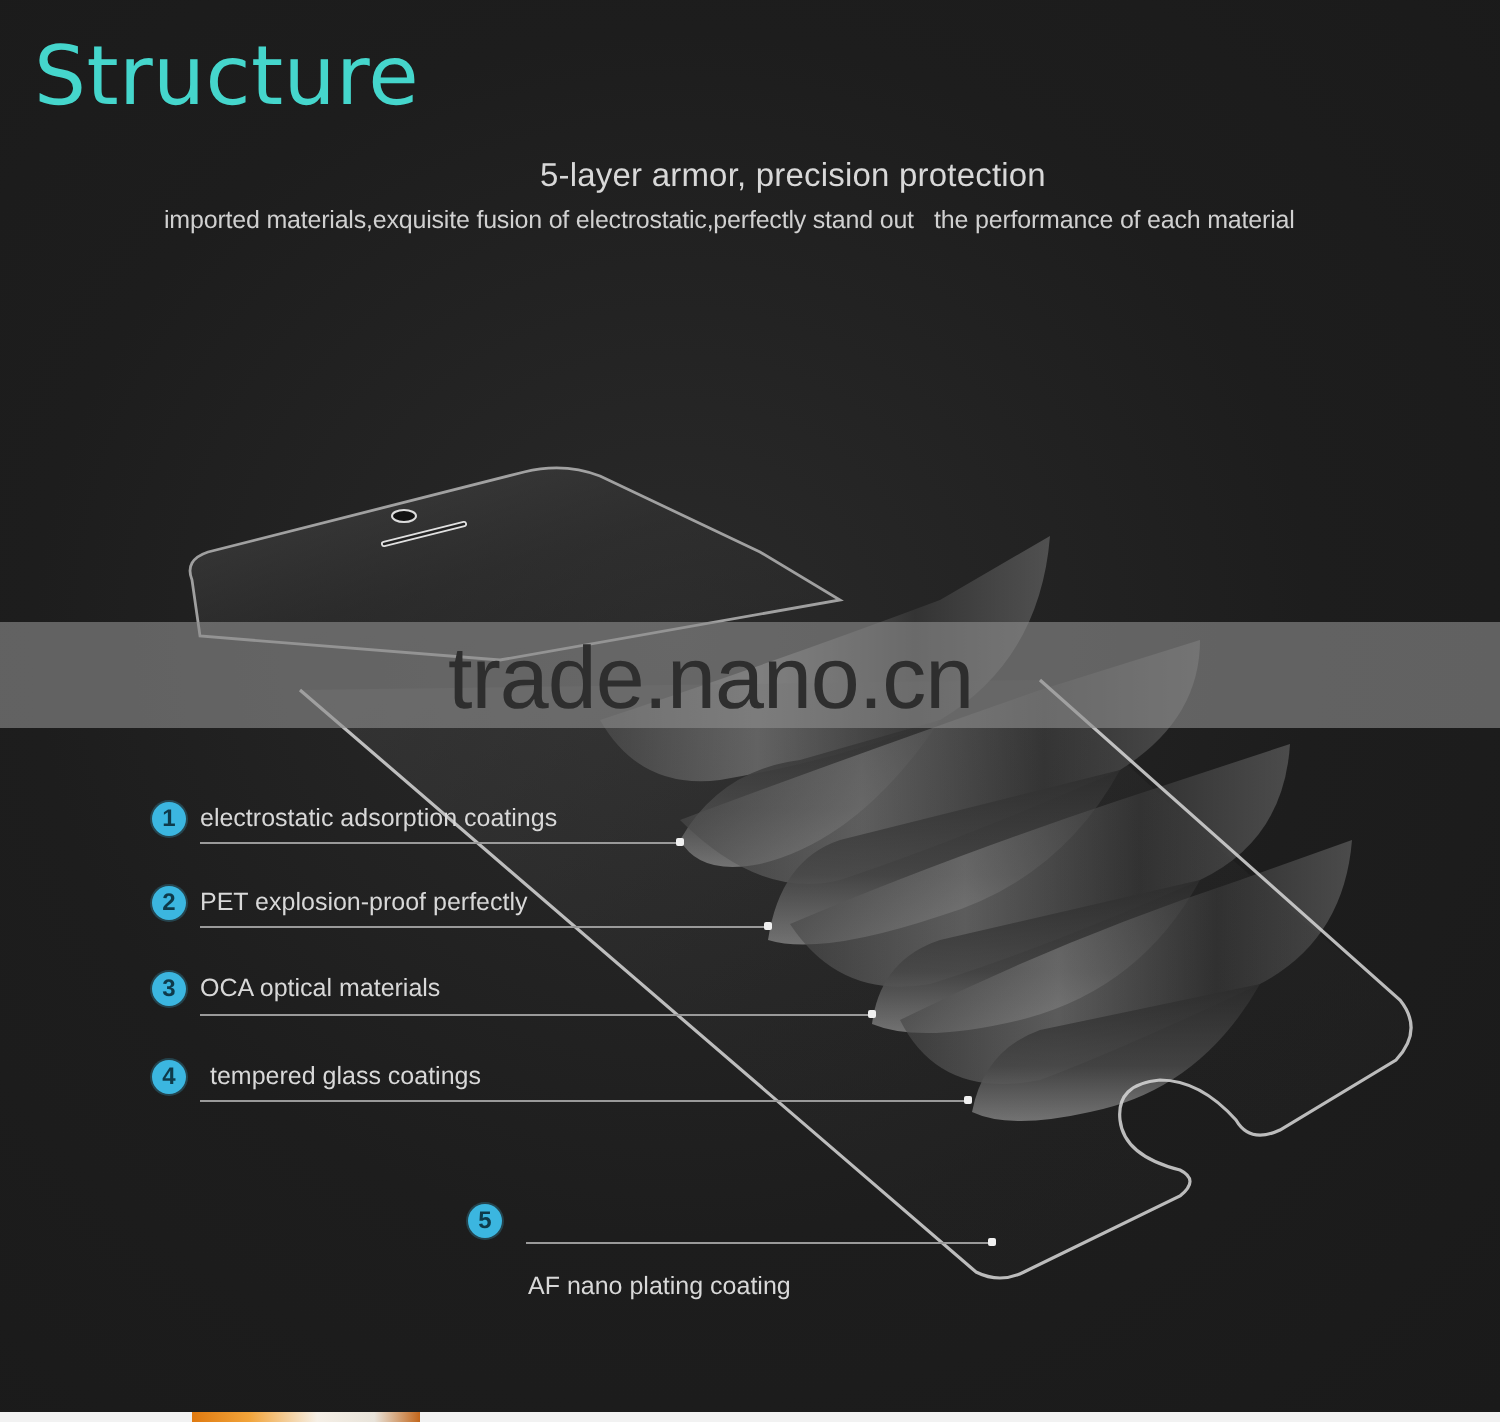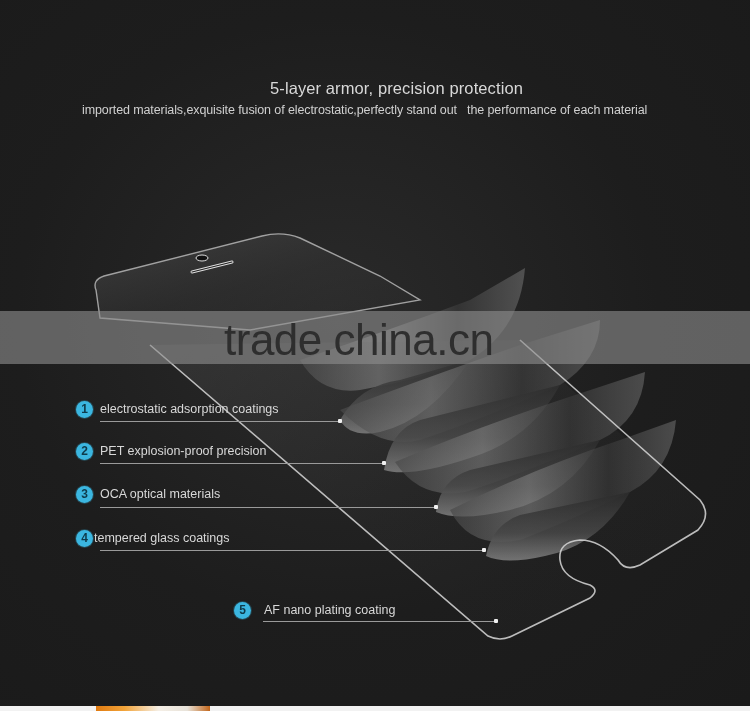--- a/index.html
+++ b/index.html
@@ -82,58 +82,59 @@
       <path d="M 450 510 Q 530 470 620 440 L 676 420 Q 672 470 630 492 Q 560 525 520 540 Q 470 550 450 510 Z" fill="url(#layerFill)" opacity="0.75"></path>
       <path d="M 486 556 Q 492 525 520 515 L 630 492 Q 600 545 545 556 Q 505 565 486 556 Z" fill="url(#curlFill)" opacity="0.9"></path>
     </g>
 
     <g>
       <path d="M 150 345 L 520 340 Q 600 420 700 500 Q 712 515 698 530 L 640 565 Q 625 572 618 560 Q 600 540 580 540 Q 558 542 560 560 Q 562 578 590 585 Q 600 590 590 598 L 512 636 Q 500 642 488 636 Z" fill="url(#glassFill)" opacity="0.55"></path>
       <path d="M 150 345 L 488 636 Q 500 642 512 636 L 590 598 Q 600 590 590 585 Q 562 578 560 560 Q 558 542 580 540 Q 600 540 618 560 Q 625 572 640 565 L 698 530 Q 712 515 700 500 L 520 340" fill="none" stroke="#d8d8d8" stroke-width="1.6" stroke-opacity="0.85"></path>
     </g>
   </svg>
 
+  <div class="title">Structure</div>
   <div class="headline">5-layer armor, precision protection</div>
   <div class="subline">imported materials,exquisite fusion of electrostatic,perfectly stand out   the performance of each material</div>
 
   <div class="callout" style="left:76px; top:399px;">
     <div class="badge">1</div>
     <div class="label">electrostatic adsorption coatings</div>
     <div class="leader" style="top:22px; width:240px;"></div>
     <div class="dot" style="left:262px; top:20px;"></div>
   </div>
 
   <div class="callout" style="left:76px; top:441px;">
     <div class="badge">2</div>
-    <div class="label">PET explosion-proof precision</div>
+    <div class="label">PET explosion-proof perfectly</div>
     <div class="leader" style="top:22px; width:284px;"></div>
     <div class="dot" style="left:306px; top:20px;"></div>
   </div>
 
   <div class="callout" style="left:76px; top:484px;">
     <div class="badge">3</div>
     <div class="label">OCA optical materials</div>
     <div class="leader" style="top:23px; width:336px;"></div>
     <div class="dot" style="left:358px; top:21px;"></div>
   </div>
 
   <div class="callout" style="left:76px; top:528px;">
     <div class="badge">4</div>
-    <div class="label" style="left:18px;">tempered glass coatings</div>
+    <div class="label" style="left:29px;">tempered glass coatings</div>
     <div class="leader" style="top:22px; width:384px;"></div>
     <div class="dot" style="left:406px; top:20px;"></div>
   </div>
 
   <div class="callout" style="left:234px; top:600px;">
     <div class="badge">5</div>
-    <div class="label" style="left:30px;">AF nano plating coating</div>
+    <div class="label" style="left:30px;margin-top:33px;">AF nano plating coating</div>
     <div class="leader" style="top:21px; left:29px; width:232px;"></div>
     <div class="dot" style="left:260px; top:19px;"></div>
   </div>
 
   <div class="watermark">
-    <span>trade.china.cn</span>
+    <span>trade.nano.cn</span>
   </div>
 </div>
 
 <div class="bottom-strip">
   <div class="thumb"></div>
 </div>
 
 </body></html>

